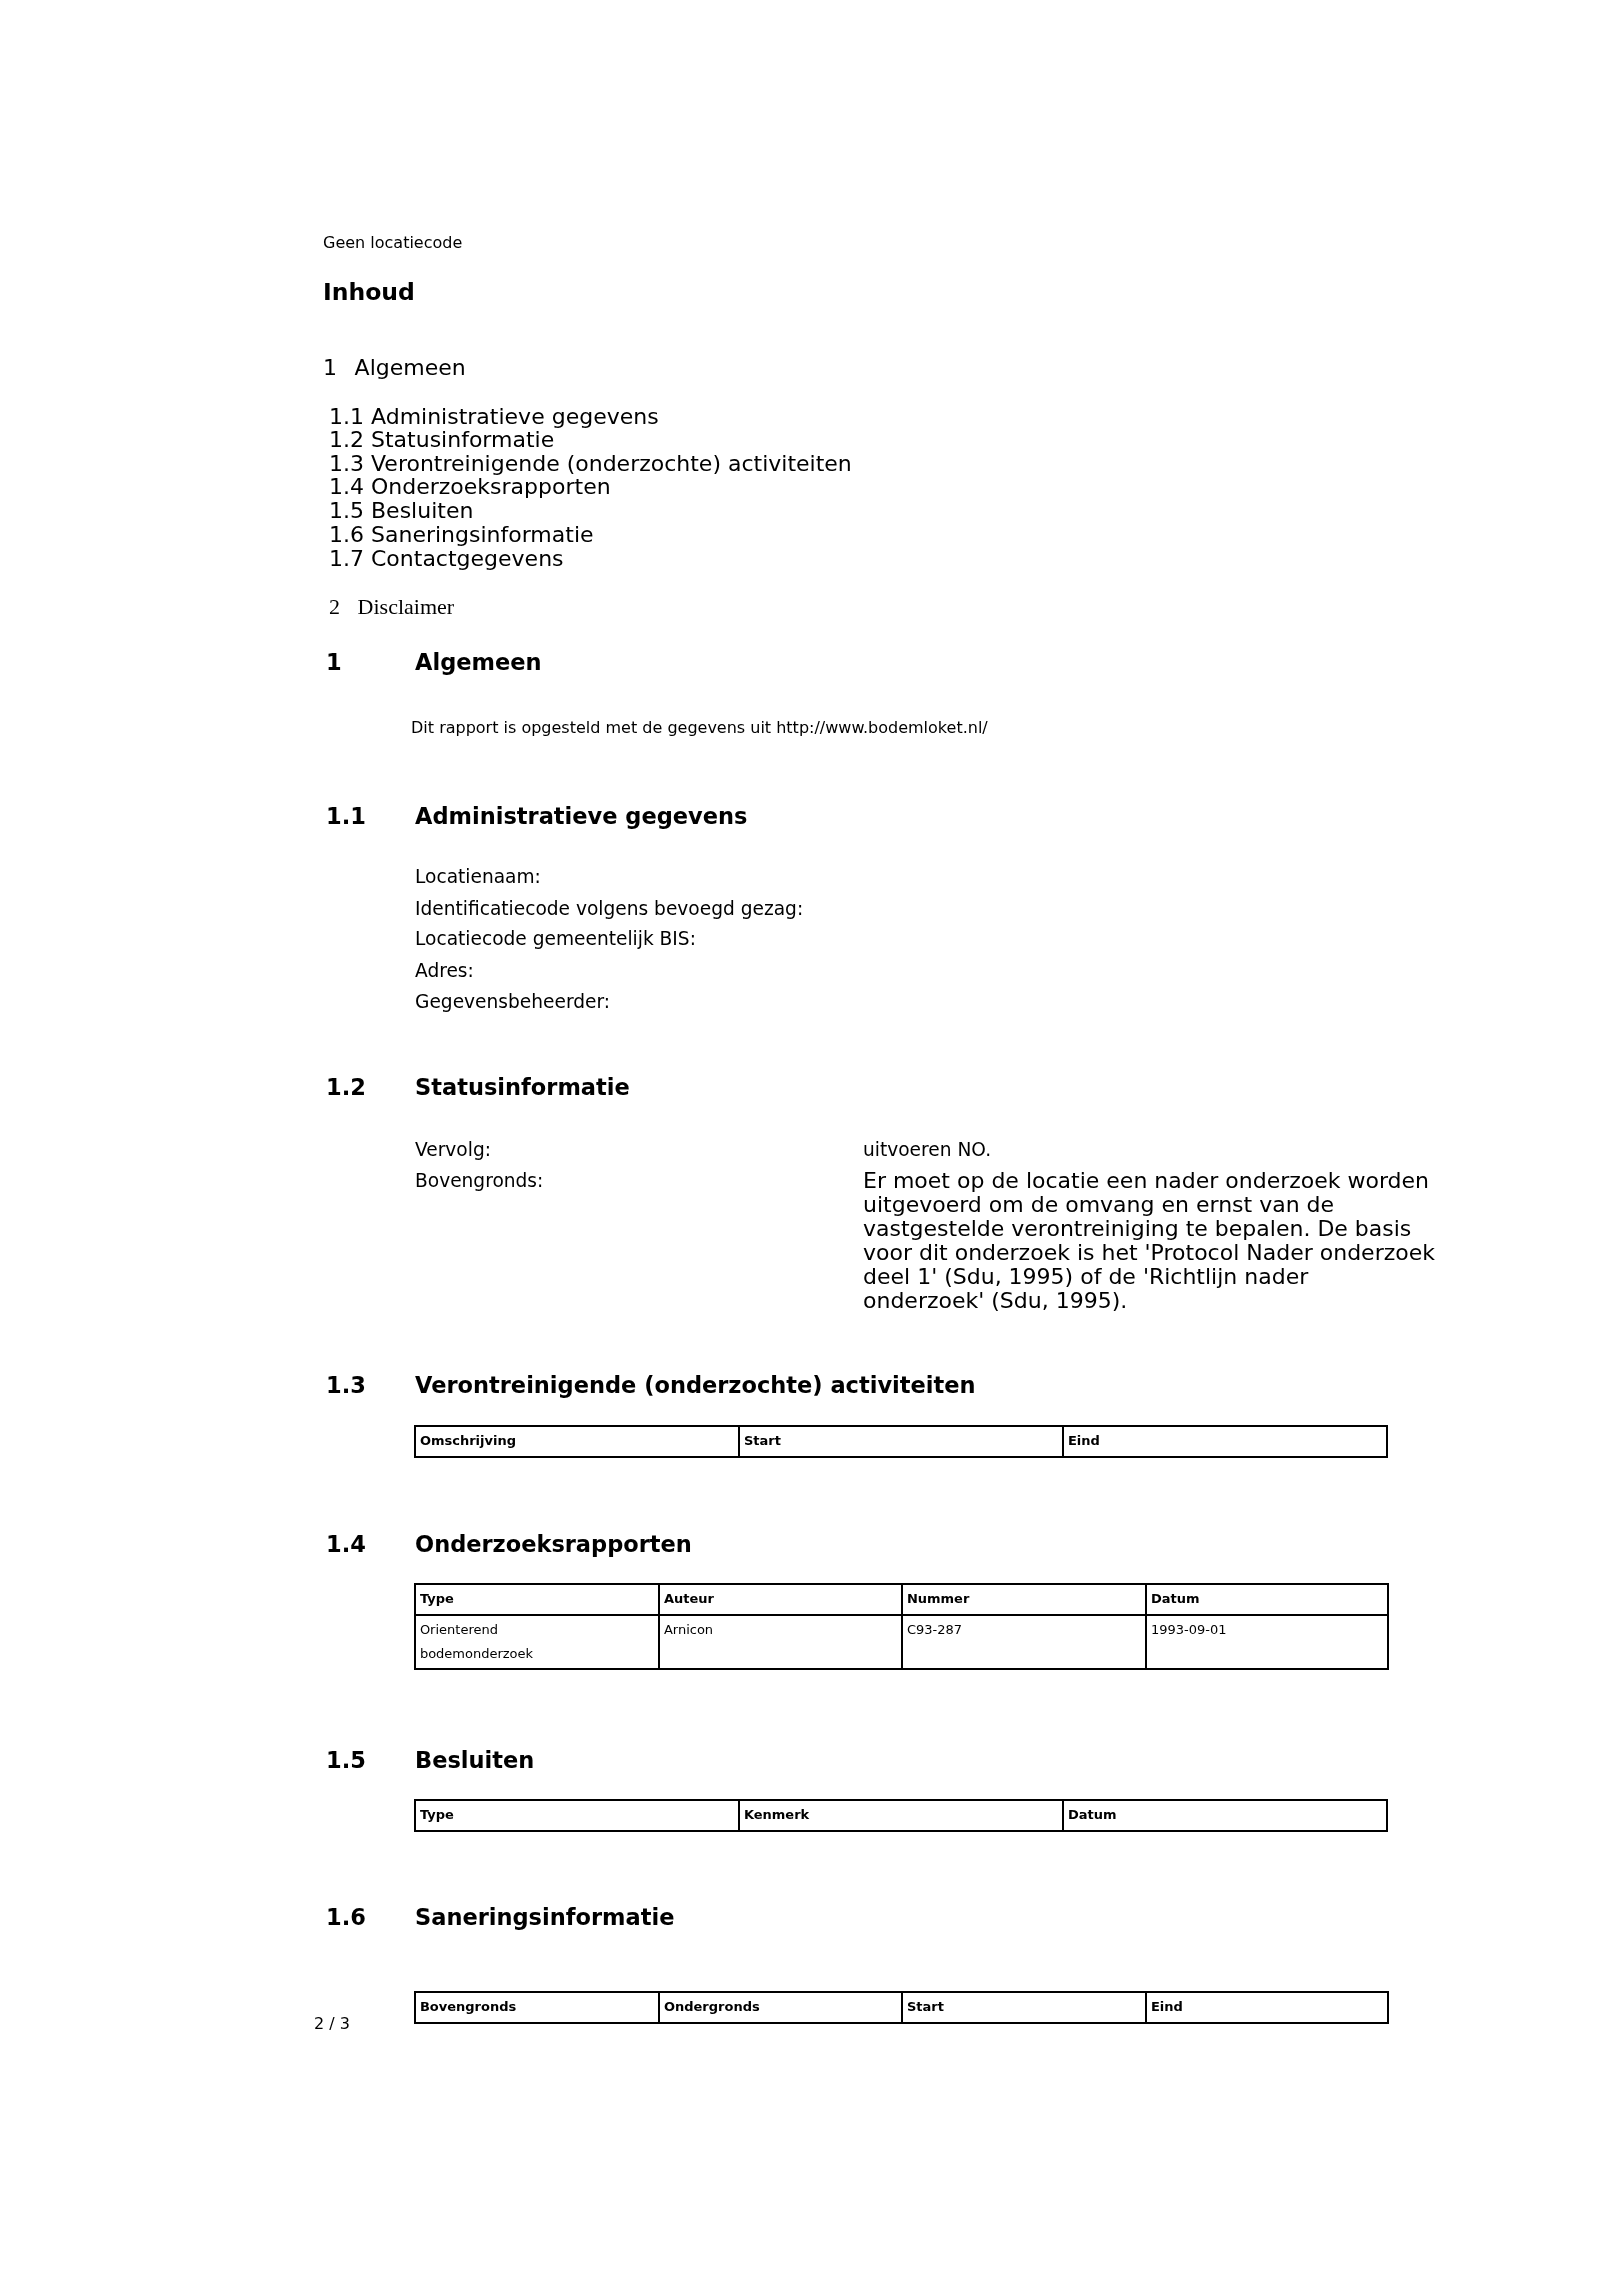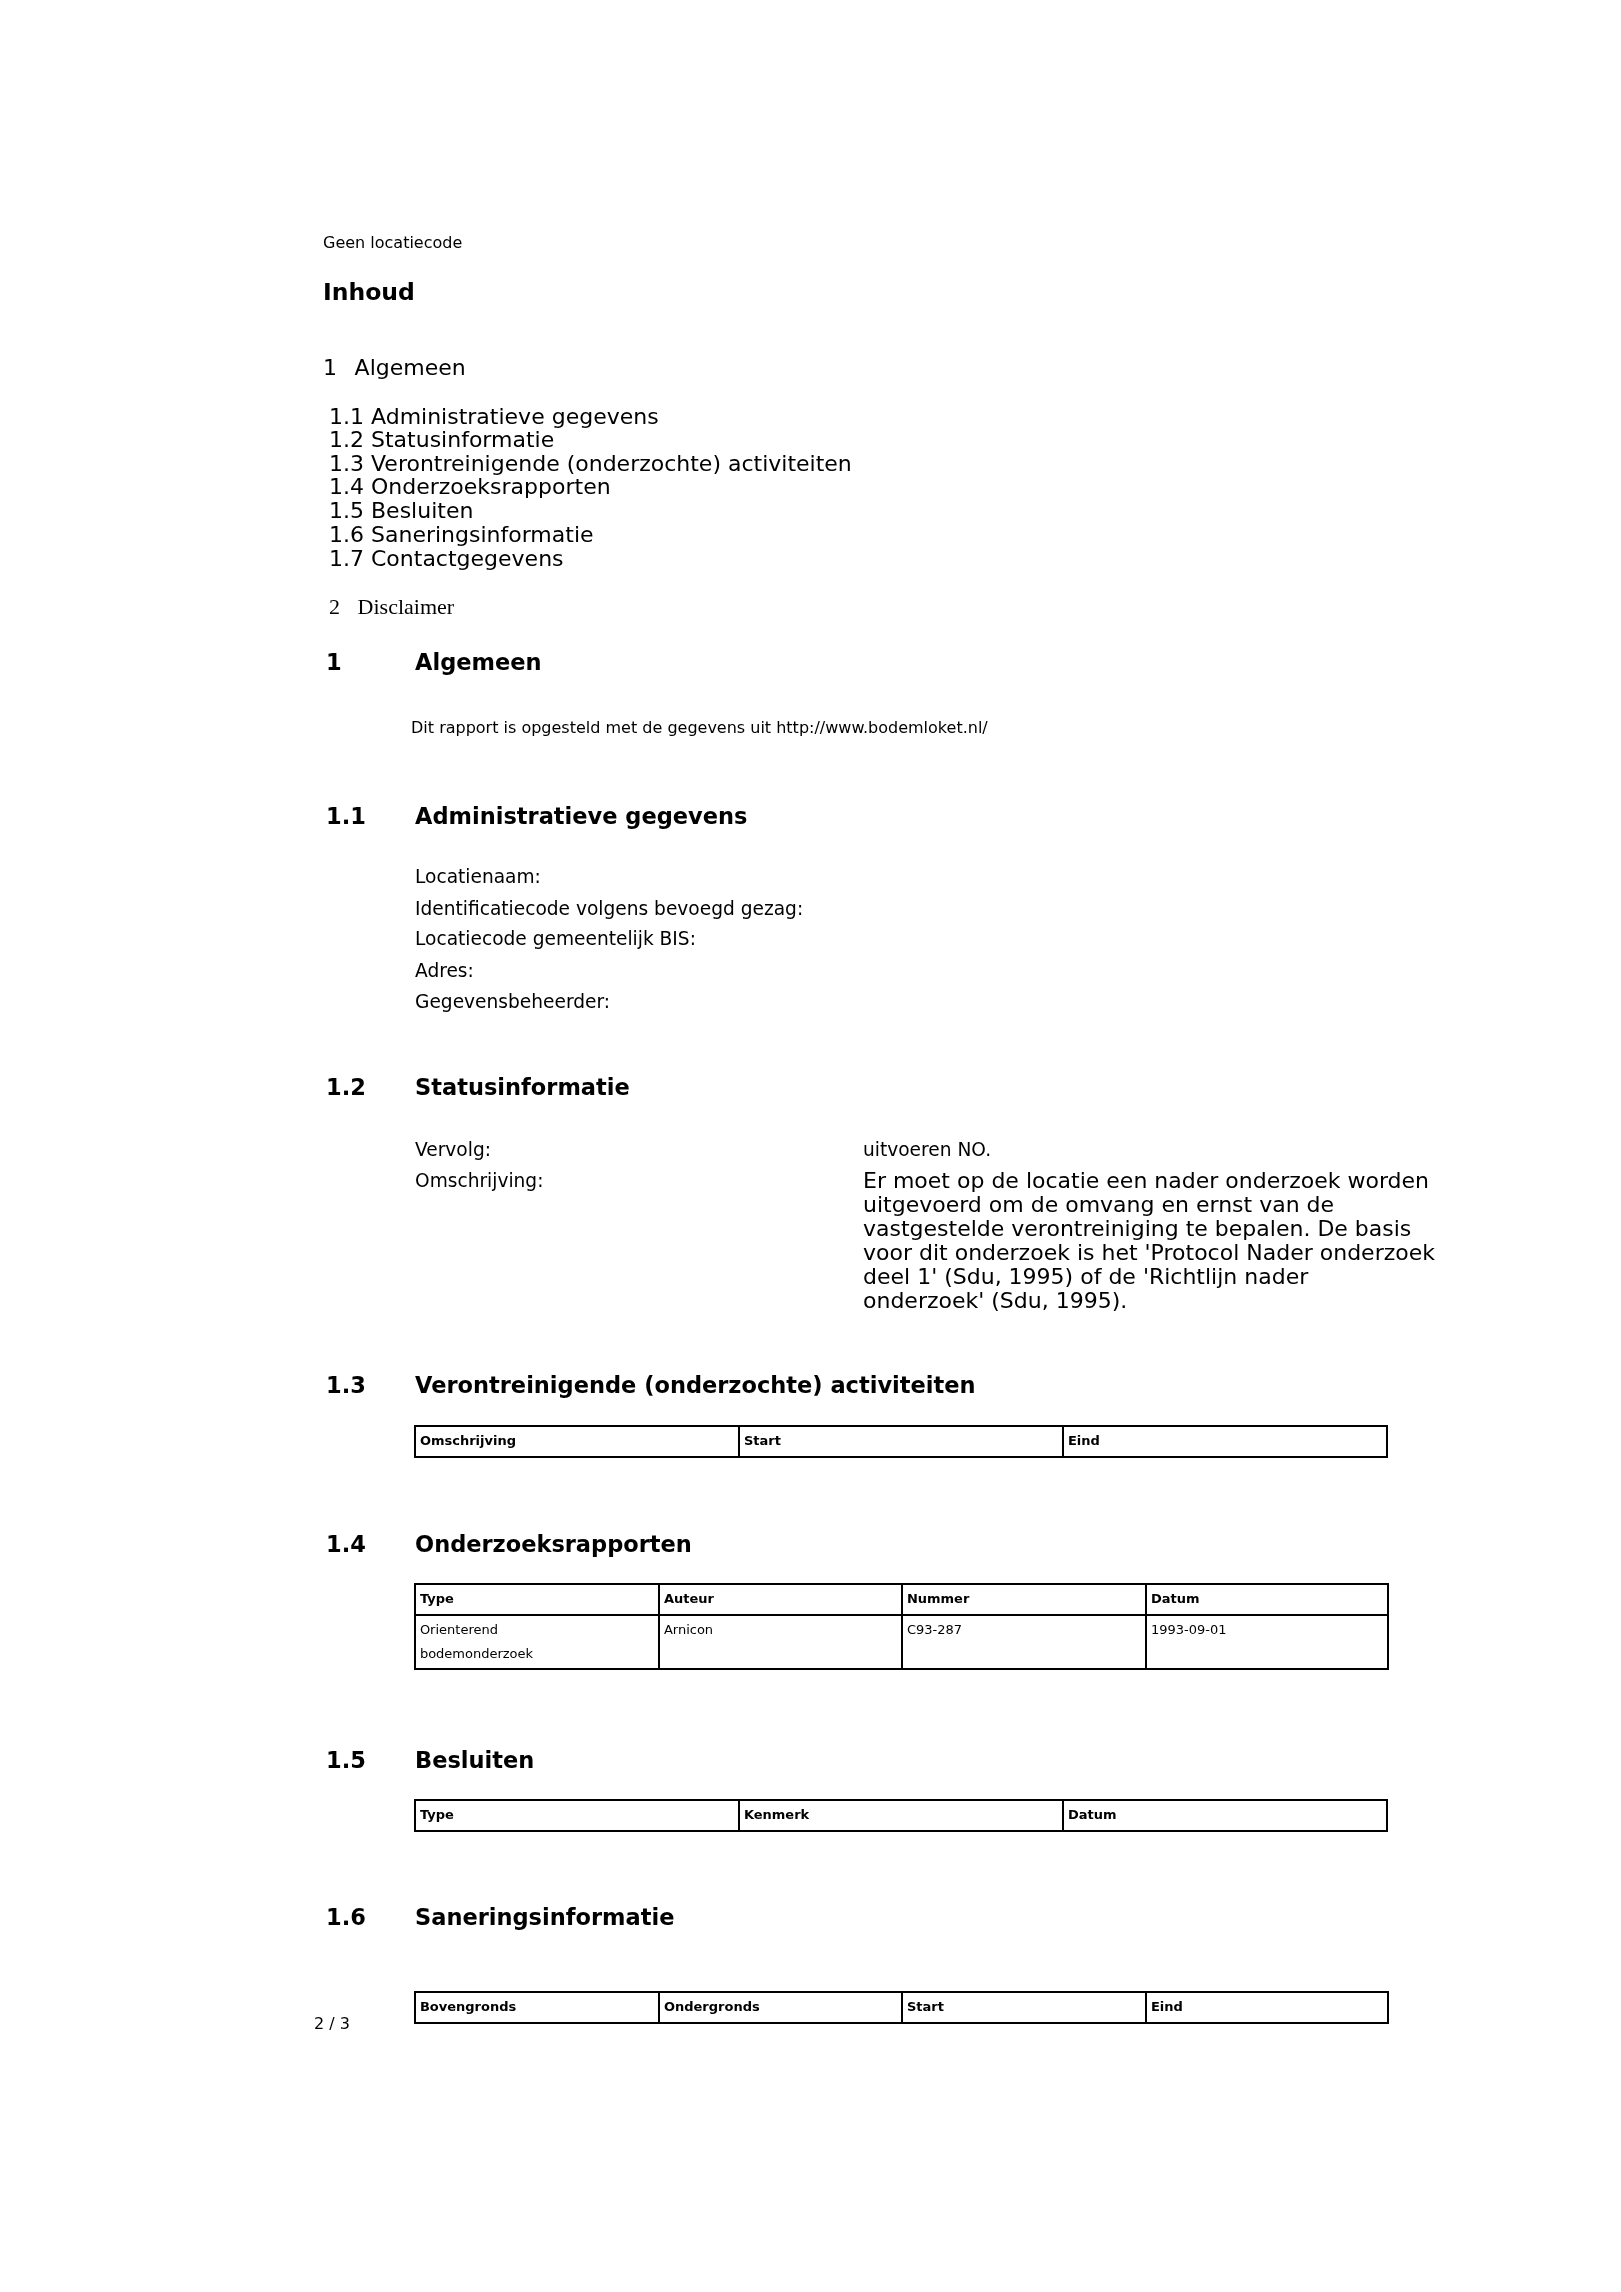--- a/index.html
+++ b/index.html
@@ -65,21 +65,21 @@
 <div class="abs field" style="left:415px;top:865px;">Locatienaam:</div>
 <div class="abs field" style="left:415px;top:897px;">Identificatiecode volgens bevoegd gezag:</div>
 <div class="abs field" style="left:415px;top:927px;">Locatiecode gemeentelijk BIS:</div>
 <div class="abs field" style="left:415px;top:959px;">Adres:</div>
 <div class="abs field" style="left:415px;top:990px;">Gegevensbeheerder:</div>
 
 <div class="abs h-sec h-num" style="top:1074px;">1.2</div>
 <div class="abs h-sec h-title" style="top:1074px;">Statusinformatie</div>
 <div class="abs field" style="left:415px;top:1138px;">Vervolg:</div>
 <div class="abs field" style="left:863px;top:1138px;">uitvoeren NO.</div>
-<div class="abs field" style="left:415px;top:1169px;">Omschrijving:</div>
+<div class="abs field" style="left:415px;top:1169px;">Bovengronds:</div>
 <div class="abs" style="left:863px;top:1169px;">
   <div class="toc-line">Er moet op de locatie een nader onderzoek worden</div>
   <div class="toc-line">uitgevoerd om de omvang en ernst van de</div>
   <div class="toc-line">vastgestelde verontreiniging te bepalen. De basis</div>
   <div class="toc-line">voor dit onderzoek is het 'Protocol Nader onderzoek</div>
   <div class="toc-line">deel 1' (Sdu, 1995) of de 'Richtlijn nader</div>
   <div class="toc-line">onderzoek' (Sdu, 1995).</div>
 </div>
 
 <div class="abs h-sec h-num" style="top:1372px;">1.3</div>

